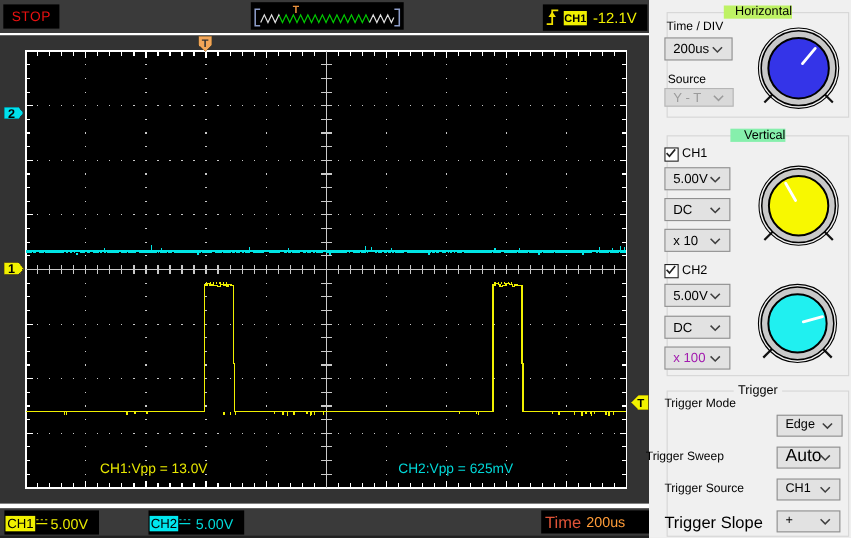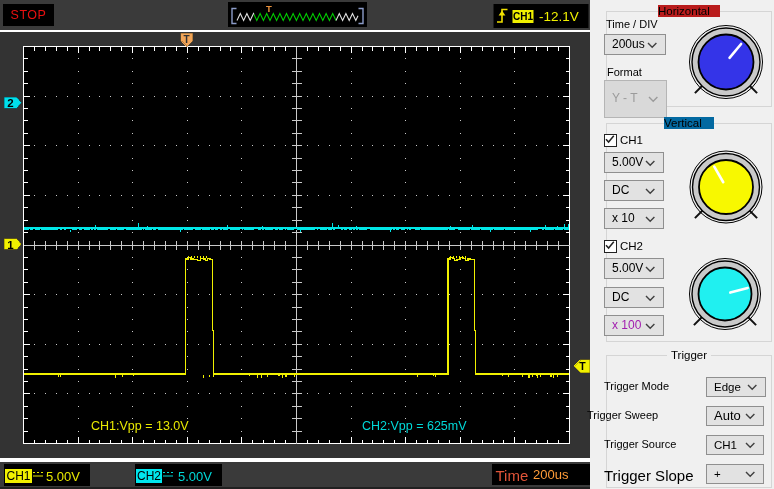--- a/index.html
+++ b/index.html
@@ -75,45 +75,45 @@
     <path d="M1 3.5h2M5 3.5h2M9 3.5h2" stroke="#00d8d8" stroke-width="1" fill="none"></path>
     <path d="M1 7h10" stroke="#00d8d8" stroke-width="1" fill="none"></path>
   </svg>
 <div style="position:absolute;left:178px;top:469px;font-size:13px;color:#00d8d8">5.00V</div>
 <div style="position:absolute;left:491.5px;top:463.5px;width:98px;height:21px;background:#000"></div>
 <div style="position:absolute;left:495.5px;top:467px;font-size:15px;color:#e05438">Time</div>
 <div style="position:absolute;left:533px;top:467px;font-size:13px;color:#ff9c38">200us</div>
 
 <div style="position:absolute;left:590px;top:0;width:184px;height:489px;background:#f0f0f0"></div>
 <div style="position:absolute;left:606px;top:11px;width:166px;height:96px;border:1px solid #d5d5d5;box-sizing:border-box"></div>
-<div style="position:absolute;left:658.0px;top:4.5px;width:62px;text-align:left;background:#b91c1c;font-size:11.5px;color:#000">Horizontal</div>
+<div style="position:absolute;left:658.0px;top:4.5px;width:62px;text-align:right;background:#bef264;font-size:11.5px;color:#000">Horizontal</div>
 <span style="position:absolute;left:606px;top:18px;font-size:11px;color:#000;white-space:nowrap">Time / DIV</span>
 <div style="position:absolute;left:604px;top:34px;width:62px;height:21px;background:#e2e2e2;border:1px solid #8f8f8f;box-sizing:border-box">
 <span style="position:absolute;left:7px;top:50%;transform:translateY(-54%);font-size:12px;color:#000;white-space:nowrap">200us</span>
 <svg width="11" height="7" viewBox="0 0 11 7" style="position:absolute;right:7px;top:50%;margin-top:-3px">
       <path d="M1 1l4.2 4.2L9.4 1" stroke="#404040" stroke-width="1.4" fill="none"></path>
     </svg>
 </div>
-<span style="position:absolute;left:607px;top:66px;font-size:11px;color:#000;white-space:nowrap">Format</span>
-<div style="position:absolute;left:604px;top:80px;width:63px;height:38px;background:#d9d9d9;border:1px solid #b5b5b5;box-sizing:border-box">
+<span style="position:absolute;left:607px;top:66px;font-size:11px;color:#000;white-space:nowrap">Source</span>
+<div style="position:absolute;left:604px;top:80px;width:63px;height:17px;background:#d9d9d9;border:1px solid #b5b5b5;box-sizing:border-box">
 <span style="position:absolute;left:7px;top:50%;transform:translateY(-54%);font-size:12px;color:#9b9b9b;white-space:nowrap">Y - T</span>
 <svg width="11" height="7" viewBox="0 0 11 7" style="position:absolute;right:7px;top:50%;margin-top:-3px">
       <path d="M1 1l4.2 4.2L9.4 1" stroke="#9b9b9b" stroke-width="1.4" fill="none"></path>
     </svg>
 </div>
 <svg width="92" height="92" viewBox="0 0 92 92" style="position:absolute;left:679.5px;top:16px">
 <line x1="25.49" y1="66.51" x2="14.89" y2="77.11" stroke="#111" stroke-width="2"></line>
 <line x1="66.51" y1="66.51" x2="77.11" y2="77.11" stroke="#111" stroke-width="2"></line>
 <circle cx="46" cy="46" r="36.5" fill="none" stroke="#000" stroke-width="1"></circle>
 <circle cx="46" cy="46" r="34" fill="#c9c9c9" stroke="#000" stroke-width="1.4"></circle>
 <circle cx="46" cy="46" r="27.5" fill="#3434e8" stroke="#000" stroke-width="1.8"></circle>
 <line x1="49.54" y1="41.79" x2="61.11" y2="28" stroke="#fff" stroke-width="2.6" stroke-linecap="round"></line>
 </svg>
 <div style="position:absolute;left:606px;top:123px;width:166px;height:219px;border:1px solid #d5d5d5;box-sizing:border-box"></div>
-<div style="position:absolute;left:664.0px;top:116.5px;width:50px;text-align:left;background:#0369a1;font-size:11.5px;color:#000">Vertical</div>
+<div style="position:absolute;left:664.0px;top:116.5px;width:50px;text-align:right;background:#86efac;font-size:11.5px;color:#000">Vertical</div>
 <div style="position:absolute;left:604px;top:134px;width:13px;height:13px;background:#fff;border:1.6px solid #222;box-sizing:border-box">
     <svg width="10" height="9" viewBox="0 0 10 9" style="position:absolute;left:0px;top:0px">
       <path d="M1 4.2l2.6 2.9L8.8 0.8" stroke="#222" stroke-width="1.5" fill="none"></path>
     </svg>
   </div>
 <span style="position:absolute;left:620px;top:134px;font-size:11.5px;color:#000">CH1</span>
 <div style="position:absolute;left:604px;top:152px;width:60px;height:21px;background:#e2e2e2;border:1px solid #8f8f8f;box-sizing:border-box">
 <span style="position:absolute;left:7px;top:50%;transform:translateY(-54%);font-size:12px;color:#000;white-space:nowrap">5.00V</span>
 <svg width="11" height="7" viewBox="0 0 11 7" style="position:absolute;right:7px;top:50%;margin-top:-3px">
       <path d="M1 1l4.2 4.2L9.4 1" stroke="#404040" stroke-width="1.4" fill="none"></path>
@@ -166,30 +166,30 @@
 <svg width="92" height="92" viewBox="0 0 92 92" style="position:absolute;left:678.5px;top:247.5px">
 <line x1="25.49" y1="66.51" x2="14.89" y2="77.11" stroke="#111" stroke-width="2"></line>
 <line x1="66.51" y1="66.51" x2="77.11" y2="77.11" stroke="#111" stroke-width="2"></line>
 <circle cx="46" cy="46" r="35.5" fill="none" stroke="#000" stroke-width="1"></circle>
 <circle cx="46" cy="46" r="33" fill="#c9c9c9" stroke="#000" stroke-width="1.4"></circle>
 <circle cx="46" cy="46" r="26.5" fill="#20f0f0" stroke="#000" stroke-width="1.8"></circle>
 <line x1="51.31" y1="44.58" x2="68.7" y2="39.92" stroke="#fff" stroke-width="2.6" stroke-linecap="round"></line>
 </svg>
 <div style="position:absolute;left:606px;top:355px;width:166px;height:133px;border:1px solid #d5d5d5;box-sizing:border-box"></div>
 <div style="position:absolute;left:667.0px;top:348.5px;width:44px;text-align:center;background:#f0f0f0;font-size:11.5px;color:#000">Trigger</div>
-<span style="position:absolute;left:604px;top:380px;font-size:11px;color:#000;white-space:nowrap">Trigger Mode</span>
+<span style="position:absolute;left:604px;top:361px;font-size:11px;color:#000;white-space:nowrap">Trigger Mode</span>
 <div style="position:absolute;left:706px;top:377px;width:60px;height:20px;background:#e2e2e2;border:1px solid #8f8f8f;box-sizing:border-box">
 <span style="position:absolute;left:7px;top:50%;transform:translateY(-54%);font-size:11.5px;color:#000;white-space:nowrap">Edge</span>
 <svg width="11" height="7" viewBox="0 0 11 7" style="position:absolute;right:7px;top:50%;margin-top:-3px">
       <path d="M1 1l4.2 4.2L9.4 1" stroke="#404040" stroke-width="1.4" fill="none"></path>
     </svg>
 </div>
 <span style="position:absolute;left:587px;top:409px;font-size:11px;color:#000;white-space:nowrap">Trigger Sweep</span>
 <div style="position:absolute;left:706px;top:406px;width:58px;height:20px;background:#e2e2e2;border:1px solid #8f8f8f;box-sizing:border-box">
-<span style="position:absolute;left:7px;top:50%;transform:translateY(-54%);font-size:13px;color:#000;white-space:nowrap">Auto</span>
+<span style="position:absolute;left:7px;top:50%;transform:translateY(-54%);font-size:16px;color:#000;white-space:nowrap">Auto</span>
 <svg width="11" height="7" viewBox="0 0 11 7" style="position:absolute;right:7px;top:50%;margin-top:-3px">
       <path d="M1 1l4.2 4.2L9.4 1" stroke="#404040" stroke-width="1.4" fill="none"></path>
     </svg>
 </div>
 <span style="position:absolute;left:604px;top:438px;font-size:11px;color:#000;white-space:nowrap">Trigger Source</span>
 <div style="position:absolute;left:706px;top:435px;width:58px;height:20px;background:#e2e2e2;border:1px solid #8f8f8f;box-sizing:border-box">
 <span style="position:absolute;left:7px;top:50%;transform:translateY(-54%);font-size:11.5px;color:#000;white-space:nowrap">CH1</span>
 <svg width="11" height="7" viewBox="0 0 11 7" style="position:absolute;right:7px;top:50%;margin-top:-3px">
       <path d="M1 1l4.2 4.2L9.4 1" stroke="#404040" stroke-width="1.4" fill="none"></path>
     </svg>

